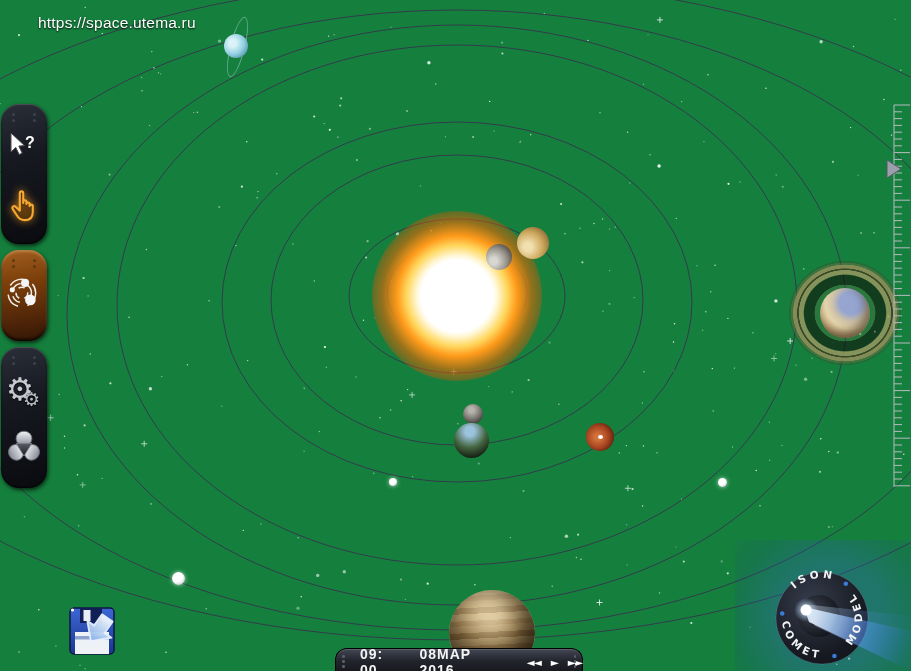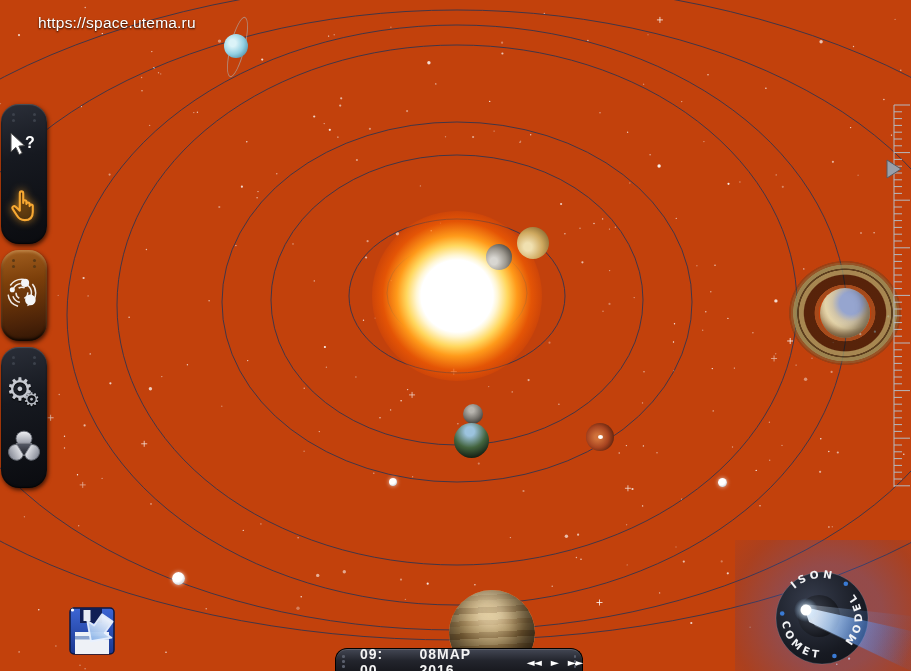--- a/index.html
+++ b/index.html
@@ -1,16 +1,16 @@
 <!DOCTYPE html>
 <html><head>
 <meta charset="utf-8">
 <style>
   html,body{margin:0;padding:0;background:#000;}
-  #app{position:relative;width:911px;height:671px;background:#c2410c;overflow:hidden;
+  #app{position:relative;width:911px;height:671px;background:#15803d;overflow:hidden;
        font-family:"Liberation Sans","DejaVu Sans",sans-serif;}
   #app svg.layer, #scene{position:absolute;left:0;top:0;width:911px;height:671px;}
 
   
   .body{position:absolute;border-radius:50%;}
   .dotbody{position:absolute;border-radius:50%;background:radial-gradient(circle at 40% 35%,#ffffff 0 45%,#cdd3da 75%,rgba(120,130,140,0) 100%);box-shadow:0 0 4px rgba(255,255,255,.7);}
   .jupiter{background:
       radial-gradient(circle at 48% 26%, rgba(255,246,220,.45) 0 14%, rgba(255,255,255,0) 48%),
       repeating-linear-gradient(177deg,#d8b97d 0 7px,#c09c60 7px 12px,#cfae70 12px 19px,#aa874f 19px 25px);
     box-shadow:inset 0 -24px 34px rgba(15,8,0,.8), inset -12px 0 22px rgba(20,10,0,.45), inset 0 8px 14px rgba(255,240,205,.25);}

